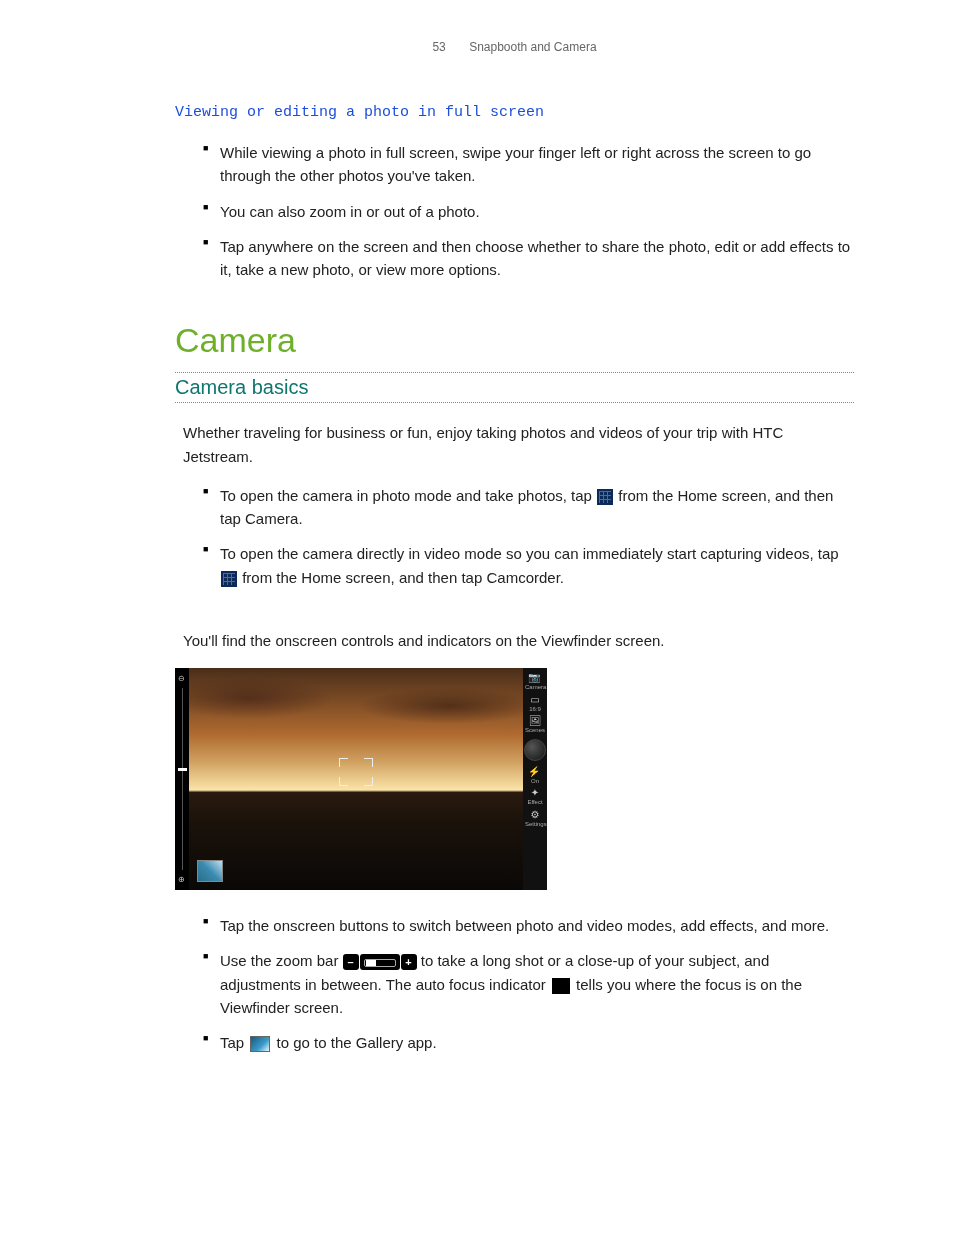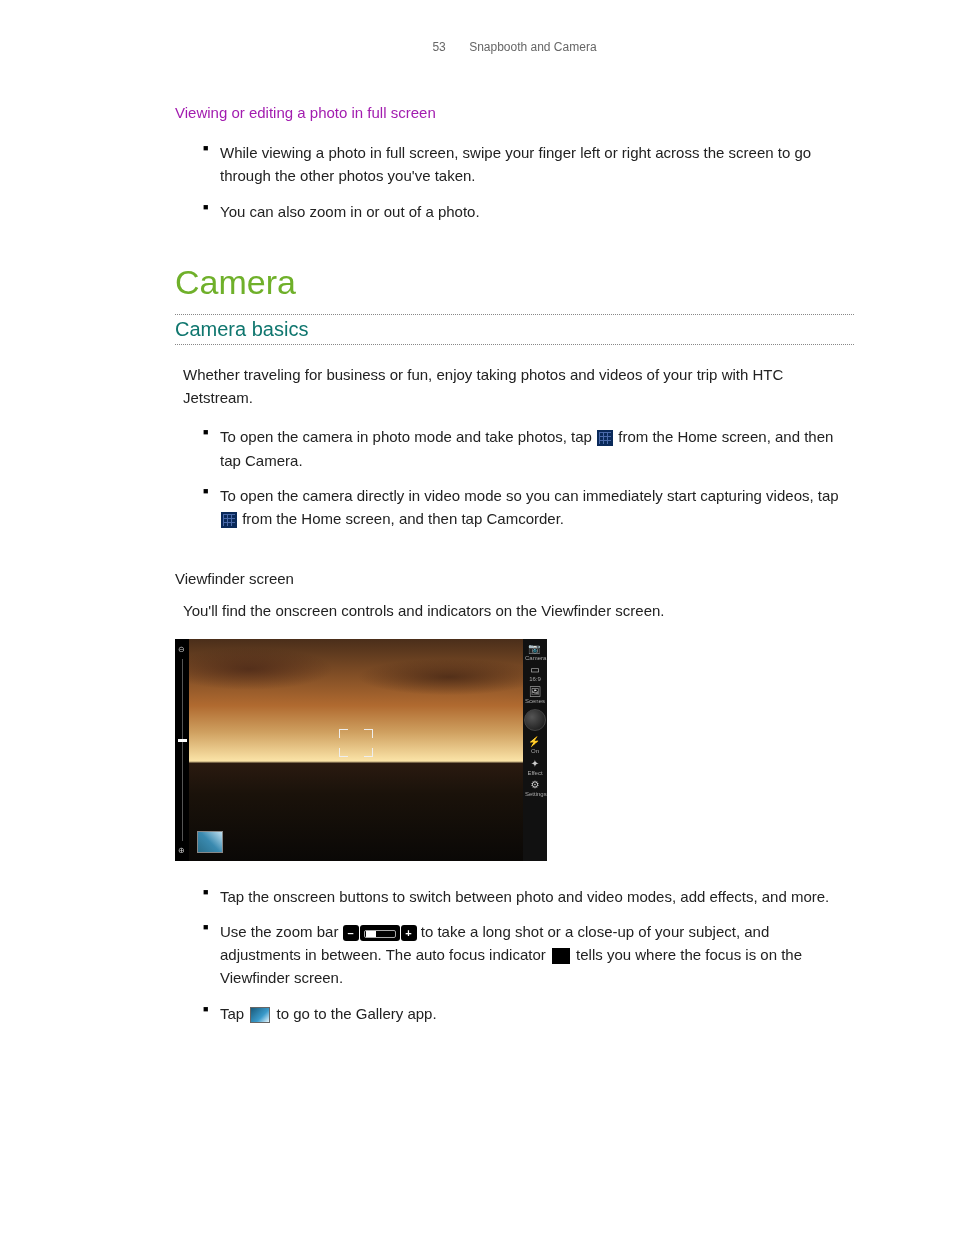--- a/index.html
+++ b/index.html
@@ -19,22 +19,23 @@
     color: #666;
     margin-bottom: 50px;
     text-align: center;
   }
   .header .pagenum {
     display: inline-block;
     margin-right: 20px;
   }
   .sub-heading {
     font-size: 15px;
-    color: #a21caf;
+    color: #1d4ed8;
     margin: 0 0 20px 0;
+    font-family: Liberation Mono, monospace;
   }
   .bullet-list {
     list-style: none;
     padding: 0;
     margin: 0 0 40px 0;
   }
   .bullet-list li {
     position: relative;
     padding-left: 45px;
     margin-bottom: 12px;
@@ -212,40 +213,40 @@
   <div class="header">
     <span class="pagenum">53</span>
     <span>Snapbooth and Camera</span>
   </div>
 
   <div class="sub-heading">Viewing or editing a photo in full screen</div>
 
   <ul class="bullet-list">
     <li>While viewing a photo in full screen, swipe your finger left or right across the screen to go through the other photos you've taken.</li>
     <li>You can also zoom in or out of a photo.</li>
+    <li>Tap anywhere on the screen and then choose whether to share the photo, edit or add effects to it, take a new photo, or view more options.</li>
   </ul>
 
   <h1 class="h1">Camera</h1>
 
   <div class="dotted-wrap">
     <h2 class="h2">Camera basics</h2>
   </div>
 
   <p class="para">Whether traveling for business or fun, enjoy taking photos and videos of your trip with HTC Jetstream.</p>
 
   <ul class="bullet-list" style="">
     <li>
       <span>To open the camera in photo mode and take photos, tap </span><span class="inline-icon grid"></span><span> from the Home screen, and then tap </span><strong style="font-weight:normal">Camera</strong><span>.</span>
     </li>
     <li>
       <span>To open the camera directly in video mode so you can immediately start capturing videos, tap </span><span class="inline-icon grid"></span><span> from the Home screen, and then tap </span><strong style="font-weight:normal">Camcorder</strong><span>.</span>
     </li>
   </ul>
 
-  <div class="sub-heading2">Viewfinder screen</div>
   <p class="para">You'll find the onscreen controls and indicators on the Viewfinder screen.</p>
 
   <div class="viewfinder">
     <div class="vf-left">
       <span class="mag top">⊖</span>
       <div class="track"></div>
       <div class="thumb"></div>
       <span class="mag bot">⊕</span>
     </div>
     <div class="vf-main">

